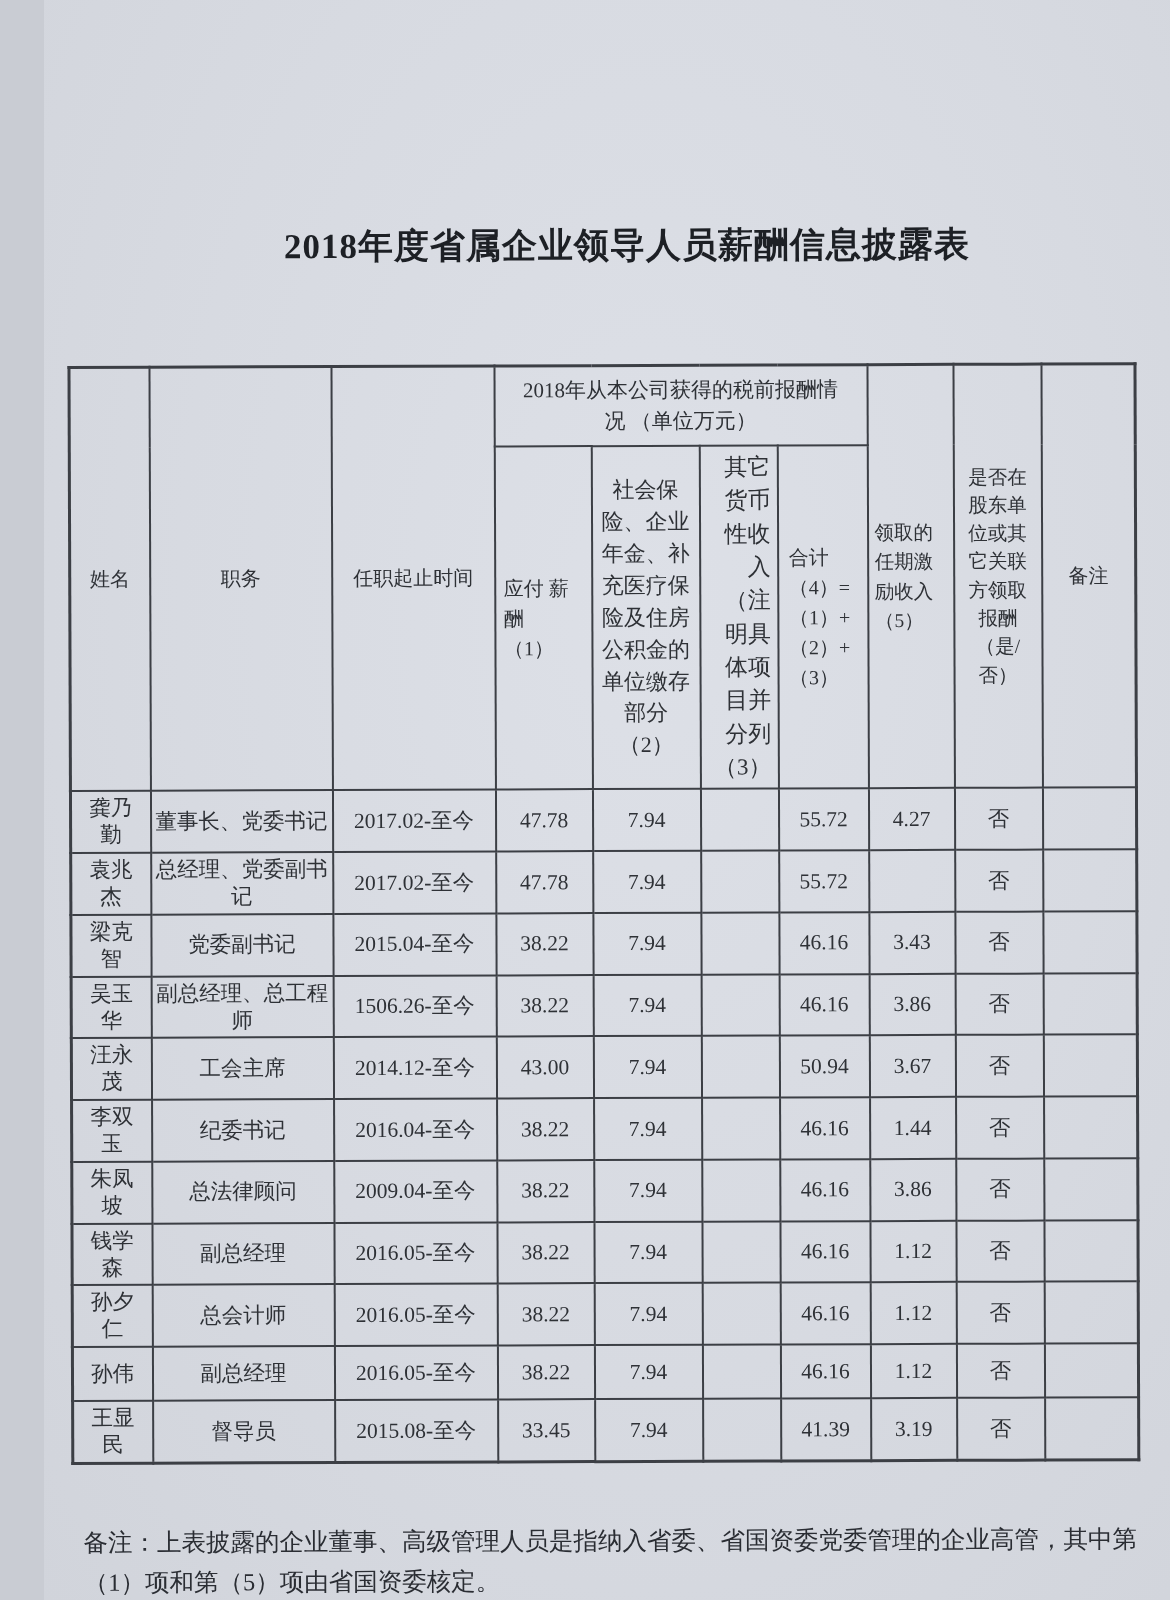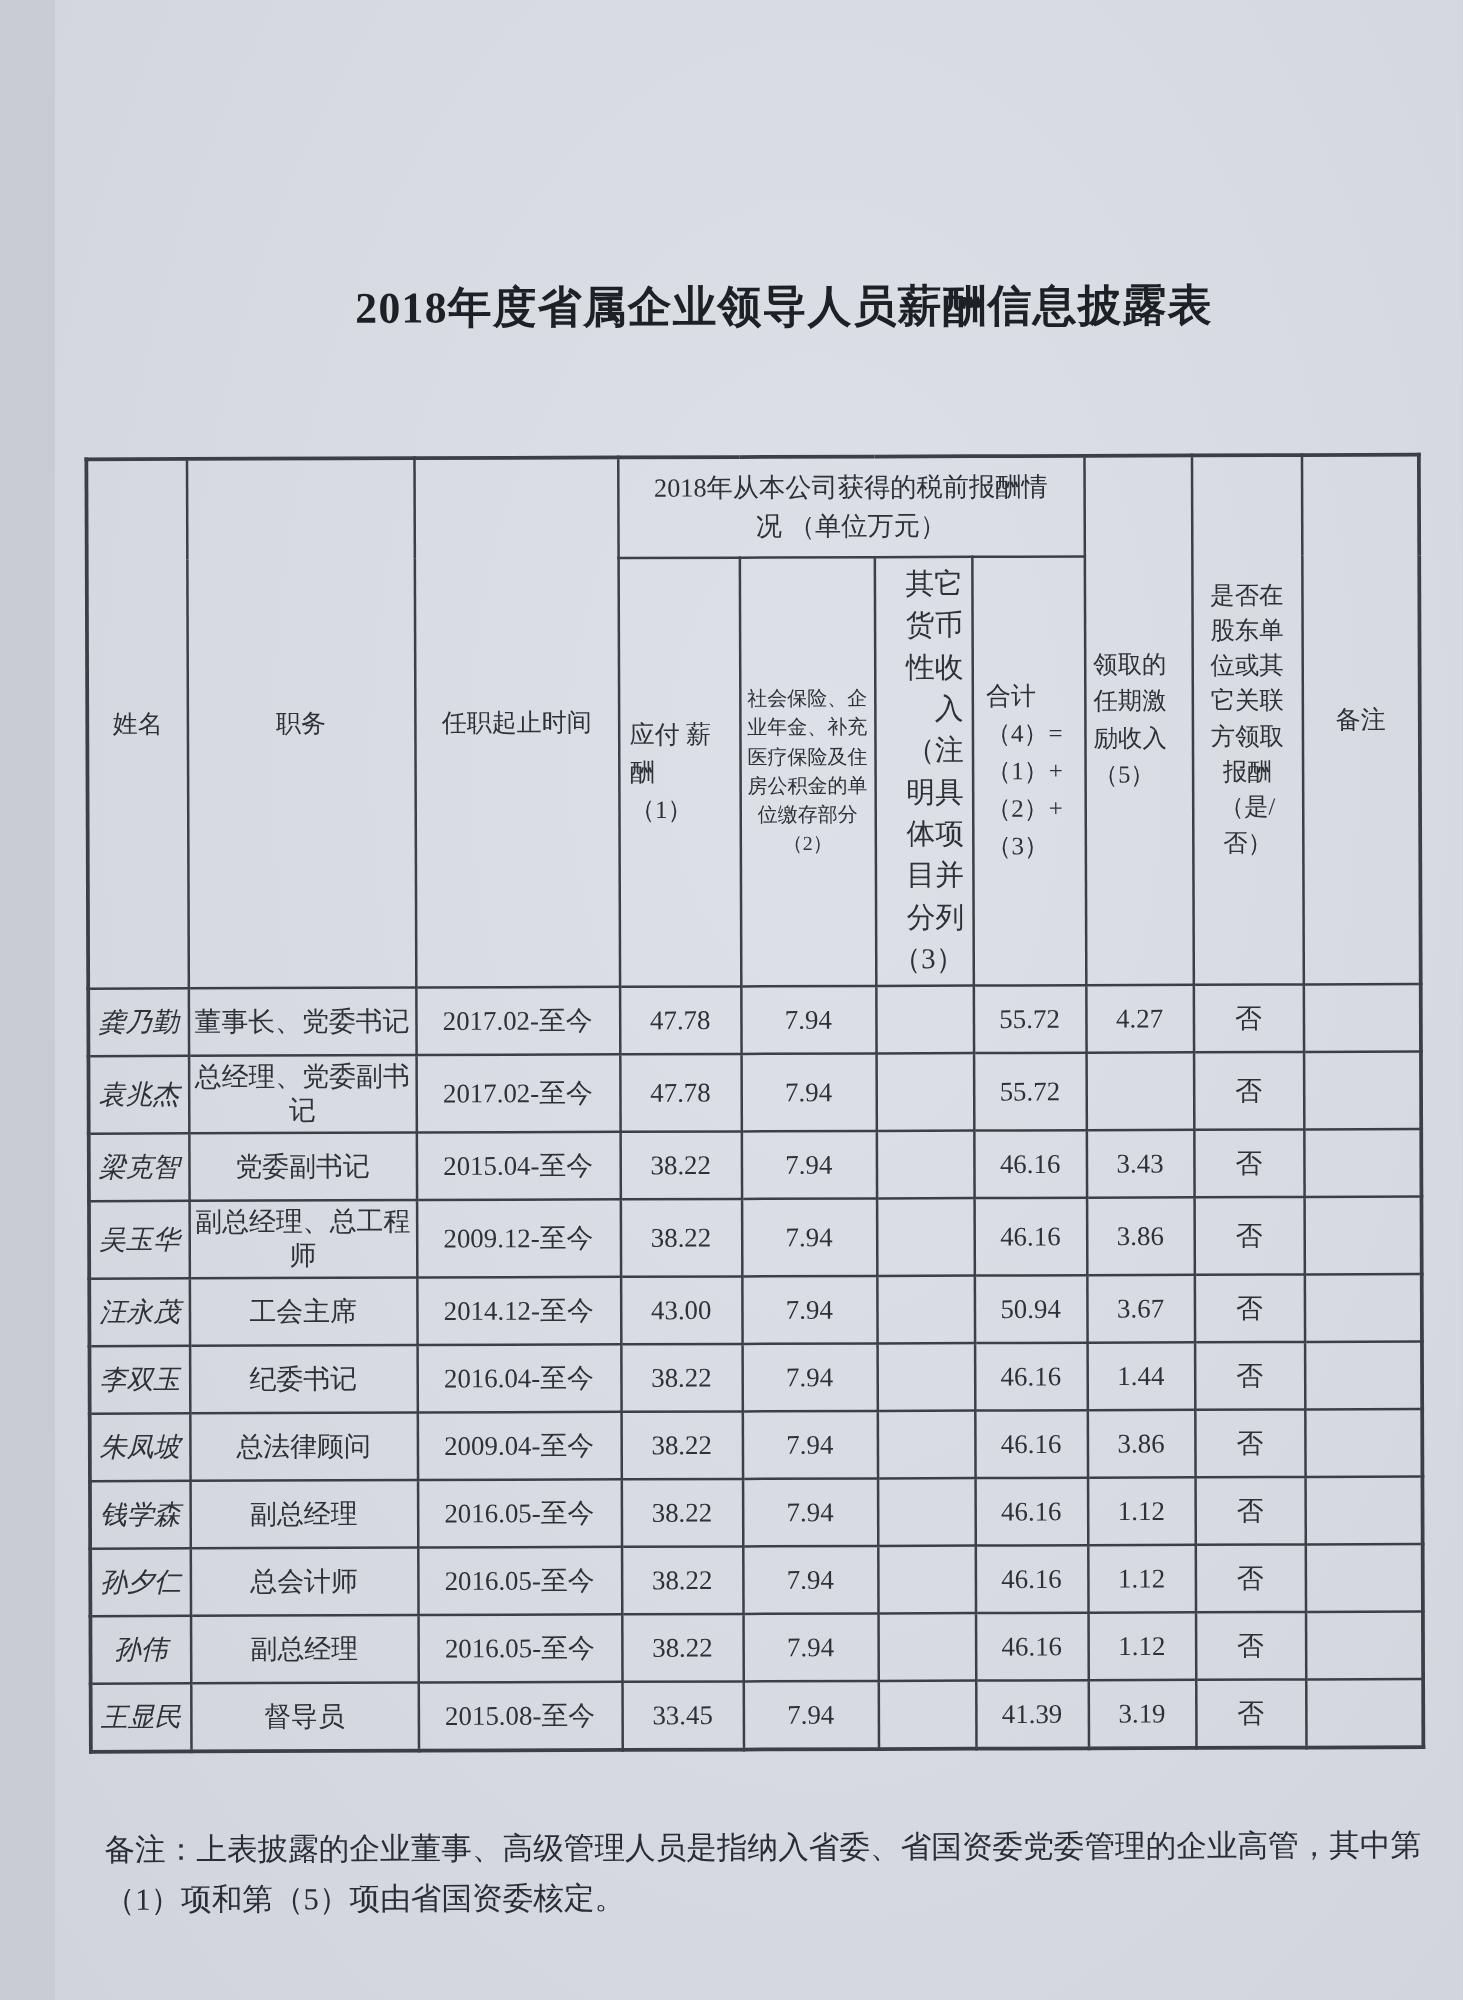--- a/index.html
+++ b/index.html
@@ -40,34 +40,34 @@
     color:#2e3136;
     font-weight:normal;
     word-break:break-all;
     overflow:hidden;
   }
   
   th.h-group{height:70px;font-size:21px;text-align:center;padding:4px 20px;line-height:1.5;border-radius:17px;}
   thead tr.sub th{height:228px;}
   th.h-name,th.h-position,th.h-term,th.h-remark{font-size:20px;text-align:center;padding:2px 4px;}
   th.h-payable{font-size:20px;text-align:left;padding:20px 8px;white-space:pre-line;line-height:1.5;}
-  th.h-social{font-size:16px;text-align:center;padding:4px 5px;line-height:1.45;}
+  th.h-social{font-size:22px;text-align:center;padding:4px 5px;line-height:1.45;}
   th.h-other{font-size:23px;text-align:right;padding:4px 6px;line-height:1.45;}
   th.h-total{font-size:20px;text-align:left;padding:20px 10px;white-space:pre-line;line-height:1.5;}
   th.h-incentive{font-size:19.5px;text-align:left;padding:4px 6px;line-height:1.5;}
   th.h-related{font-size:19.5px;text-align:center;padding:4px 5px;line-height:1.45;}
   
   tbody td{
     height:46px;
     font-size:21.5px;
     text-align:center;
     padding:3px 4px;
     line-height:1.25;
   }
-  tbody td.c-name{padding:3px 6px;font-style:italic;}
+  tbody td.c-name{padding:3px 17px;}
   .footnote{
     margin:58px 0 0 37px;
     width:1100px;
     font-size:24.5px;
     line-height:1.62;
     color:#2a2d33;
     text-align:left;
   }
 </style>
 </head>
@@ -146,21 +146,21 @@
             <td class="c-social-insurance">7.94</td>
             <td class="c-other-income"></td>
             <td class="c-total">46.16</td>
             <td class="c-incentive">3.43</td>
             <td class="c-related-party">否</td>
             <td class="c-remark"></td>
           </tr>
           <tr>
             <td class="c-name">吴玉华</td>
             <td class="c-position">副总经理、总工程师</td>
-            <td class="c-term">2009.12-至今</td>
+            <td class="c-term">1506.26-至今</td>
             <td class="c-payable">38.22</td>
             <td class="c-social-insurance">7.94</td>
             <td class="c-other-income"></td>
             <td class="c-total">46.16</td>
             <td class="c-incentive">3.86</td>
             <td class="c-related-party">否</td>
             <td class="c-remark"></td>
           </tr>
           <tr>
             <td class="c-name">汪永茂</td>

